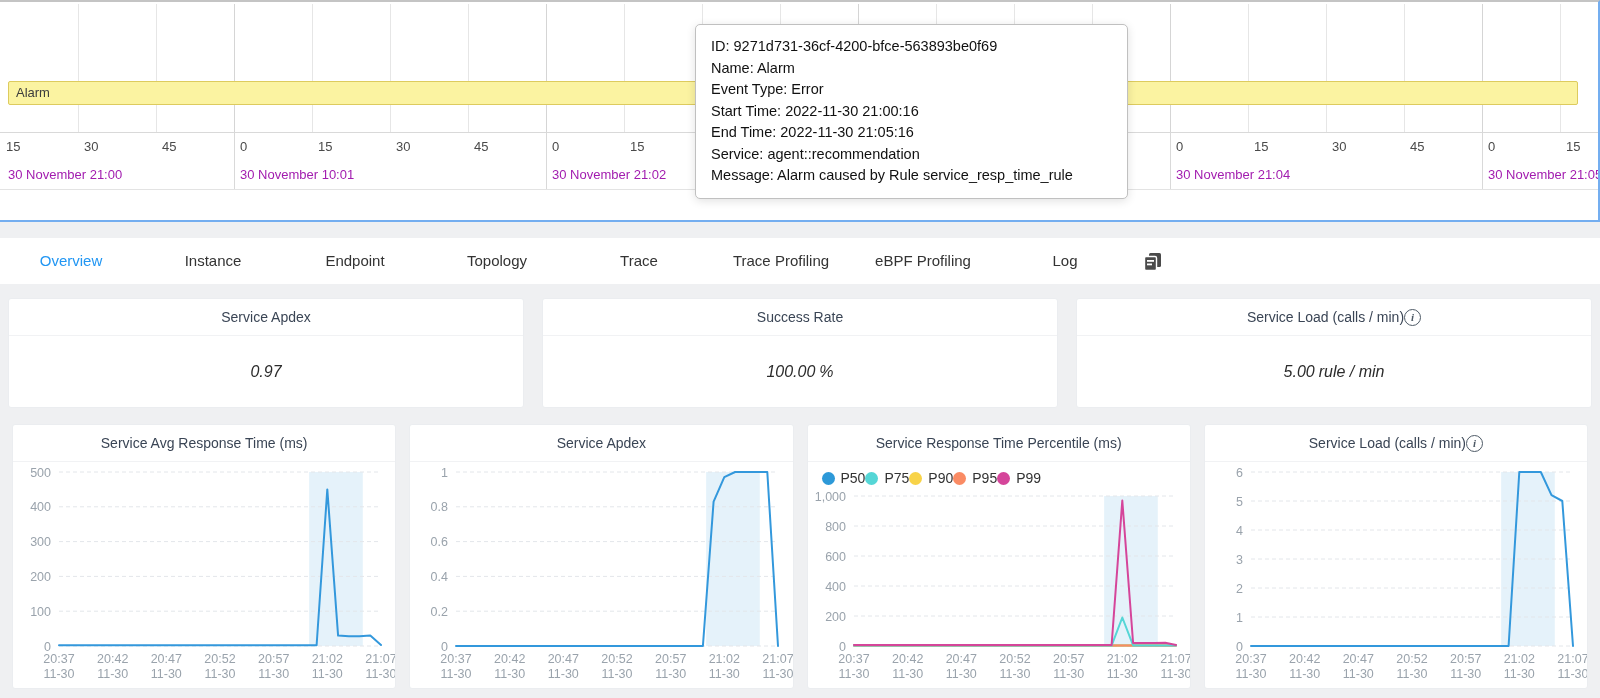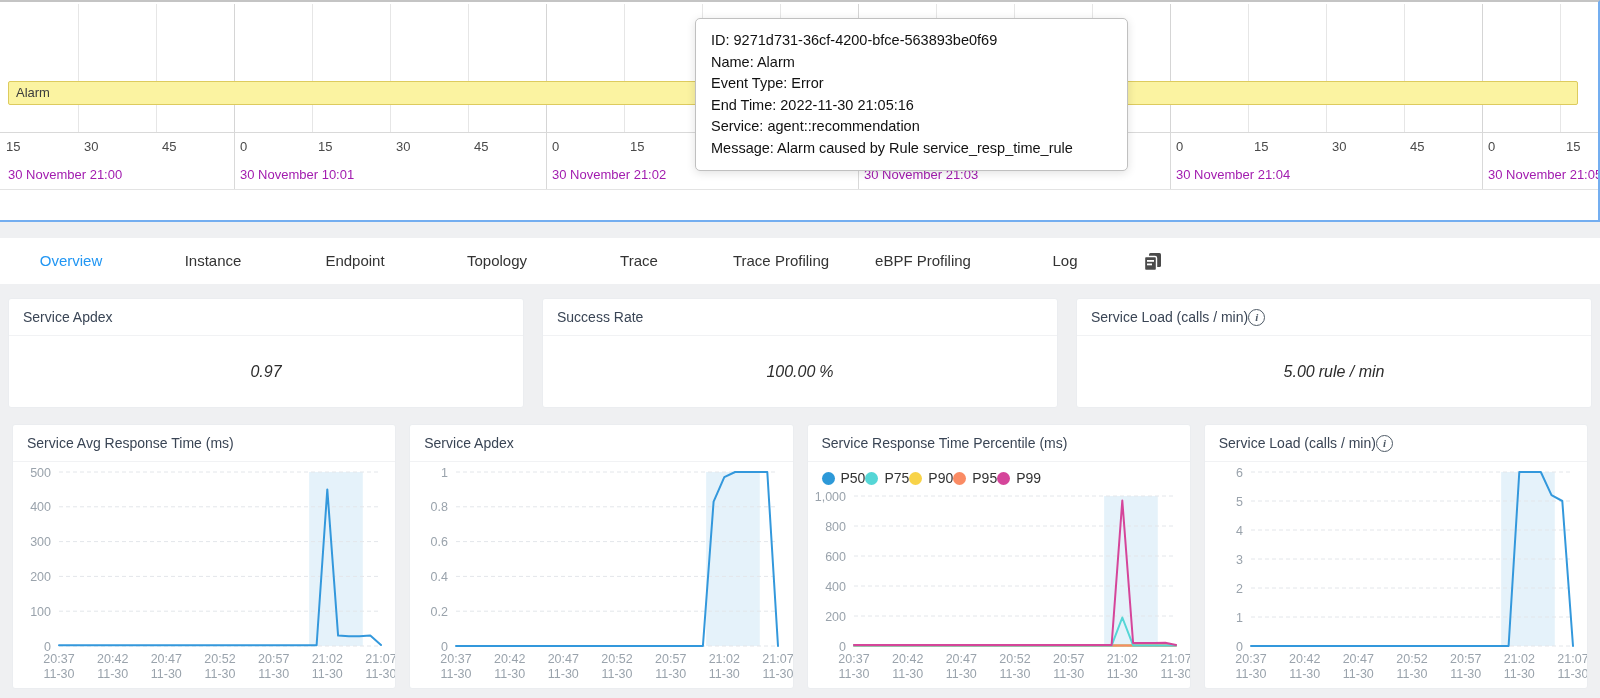--- a/index.html
+++ b/index.html
@@ -30,21 +30,21 @@
   #tl-ticks { position: absolute; top: 130px; left: 0; width: 100%; height: 30px; }
   #tl-dates { position: absolute; top: 160px; left: 0; width: 100%; height: 28px; }
   .date { position: absolute; top: 5px; font-size: 13px; color: #a21caf; white-space: nowrap; }
   .alarm-band {
     position: absolute; top: 79px; left: 8px; width: 1570px; height: 24px;
     background: #fbf3a1; border: 1px solid #ddcb5e; border-radius: 2px;
     font-size: 13px; color: #3c3c3c; line-height: 22px; padding-left: 7px;
     cursor: pointer;
   }
   .tooltip {
-    position: absolute; top: 16px; left: 695px; width: 433px;
+    position: absolute; top: 22px; left: 695px; width: 433px;
     background: #fff; border: 1px solid #c0c0c0; border-radius: 5px;
     box-shadow: 0 2px 10px rgba(0,0,0,.12);
     padding: 11px 15px; z-index: 9;
   }
   .tt-line { font-size: 14.5px; line-height: 21.5px; color: #111; white-space: nowrap; overflow: hidden; }
 
   
   .tabbar {
     margin-top: 16px; height: 46px; background: #fff;
     display: flex; align-items: center;
@@ -61,21 +61,21 @@
   .metrics {
     margin-top: 14px; padding: 0 8px;
     display: grid; grid-template-columns: repeat(3, 1fr); gap: 18px;
   }
   .charts {
     margin-top: 16px; padding: 0 12px;
     display: grid; grid-template-columns: repeat(4, 1fr); gap: 13px;
   }
   .card { background: #fff; border: 1px solid #ebedf0; border-radius: 3px; overflow: hidden; }
   .card-head {
-    display: flex; justify-content: flex-start; align-items: center;
+    display: flex; justify-content: center; align-items: center;
     padding: 0 14px; height: 37px; border-bottom: 1px solid #f1f2f4;
   }
   .card-title { font-size: 14px; color: #3a4555; }
   .info-icon {
     width: 17px; height: 17px; border: 1.4px solid #4e5a66; border-radius: 50%;
     color: #4e5a66; font-size: 11px; font-weight: bold; line-height: 14px;
     text-align: center; cursor: pointer; flex: 0 0 auto;
     font-family: "Liberation Serif", serif; font-style: italic;
   }
   .metric { height: 110px; }
@@ -156,20 +156,21 @@
       <span class="date" style="left: 240px;">30 November 10:01</span>
       <span class="date" style="left: 552px;">30 November 21:02</span>
       <span class="date" style="left: 864px;">30 November 21:03</span>
       <span class="date" style="left: 1176px;">30 November 21:04</span>
       <span class="date" style="left: 1488px;">30 November 21:05</span>
     </div>
   <div class="tooltip">
     <div class="tt-line">ID: 9271d731-36cf-4200-bfce-563893be0f69</div>
     <div class="tt-line">Name: Alarm</div>
     <div class="tt-line">Event Type: Error</div>
+    <div class="tt-line">Start Time: 2022-11-30 21:00:16</div>
     <div class="tt-line">End Time: 2022-11-30 21:05:16</div>
     <div class="tt-line">Service: agent::recommendation</div>
     <div class="tt-line">Message: Alarm caused by Rule service_resp_time_rule</div>
   </div>
 </section>
 
 <nav class="tabbar">
   <div id="tabs">
       <div class="tab active">Overview</div>
       <div class="tab">Instance</div>

